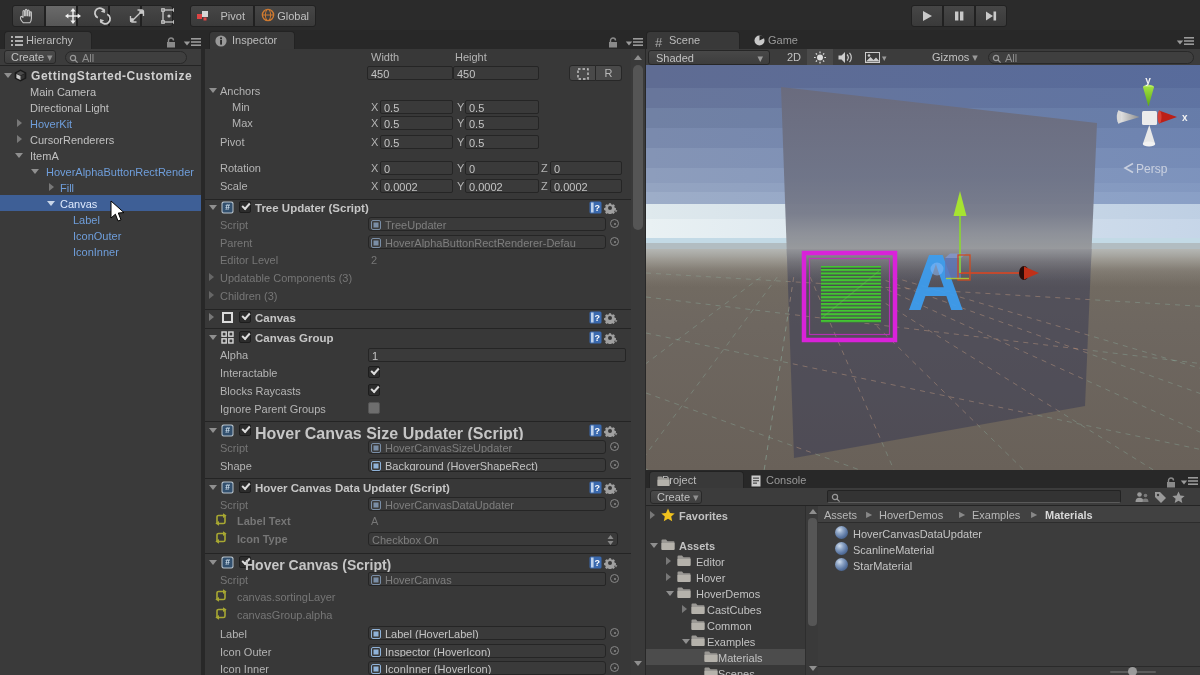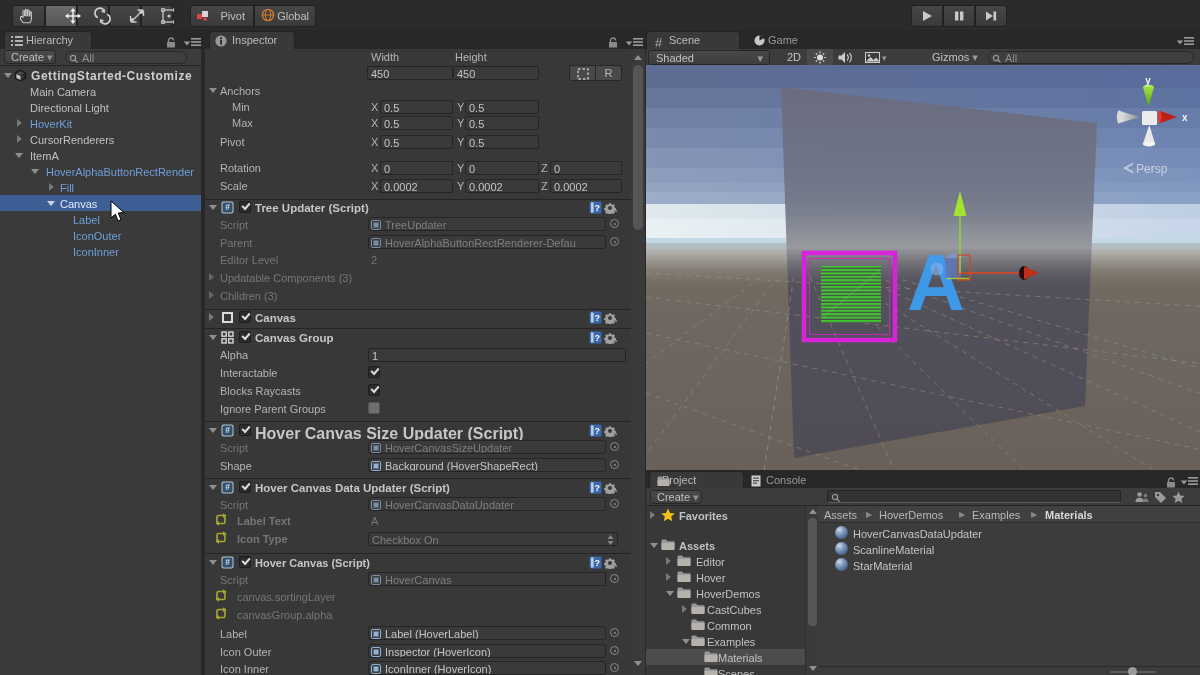--- a/index.html
+++ b/index.html
@@ -423,21 +423,21 @@
             <path d="M3.5 10 L6.5 6 H0.5 Z" fill="#888"></path>
           </svg></div>
     <div class="sep" style="top:504px"></div>
     <div class="trid" style="left:4px;top:511px"></div>
         <svg class="abs" style="left:16px;top:507px" width="13" height="13" viewBox="0 0 13 13">
           <rect x="0.5" y="0.5" width="12" height="12" rx="2" fill="#b8c3cc"></rect>
           <rect x="1.5" y="1.5" width="10" height="10" rx="1.5" fill="#32506e"></rect>
           <text x="6.5" y="9.3" font-size="8.5" font-weight="bold" fill="#cfe0ee" text-anchor="middle" font-family="Liberation Sans">#</text>
         </svg>
         <div class="chk on" style="left:34px;top:507px"></div>
-        <div class="hdr" style="left:50px;top:509px;font-size:11px">Hover Canvas (Script)</div>
+        <div class="hdr" style="left:40px;top:509px;font-size:14px">Hover Canvas (Script)</div>
         <svg class="abs" style="left:384px;top:507px" width="13" height="13" viewBox="0 0 13 13">
           <rect x="0.5" y="0.5" width="12" height="12" rx="1.5" fill="#3a69ae"></rect>
           <rect x="2" y="1.5" width="2.6" height="10" fill="#bcd0ea"></rect>
           <text x="8.3" y="10" font-size="9" font-weight="bold" fill="#ffffff" text-anchor="middle" font-family="Liberation Sans">?</text>
         </svg>
         <svg class="abs" style="left:398px;top:508px" width="16" height="12" viewBox="0 0 16 12">
           <g fill="#a0a0a0">
             <path d="M6 1.2 h2 l.3 1.2 1.1.45 1.1-.65 1.4 1.4-.65 1.1.45 1.1 1.2.3 v2 l-1.2.3-.45 1.1.65 1.1-1.4 1.4-1.1-.65-1.1.45-.3 1.2 h-2 l-.3-1.2-1.1-.45-1.1.65-1.4-1.4.65-1.1-.45-1.1-1.2-.3 v-2 l1.2-.3.45-1.1-.65-1.1 1.4-1.4 1.1.65 1.1-.45 z"></path>
           </g>
           <circle cx="7" cy="6" r="2" fill="#383838"></circle>

